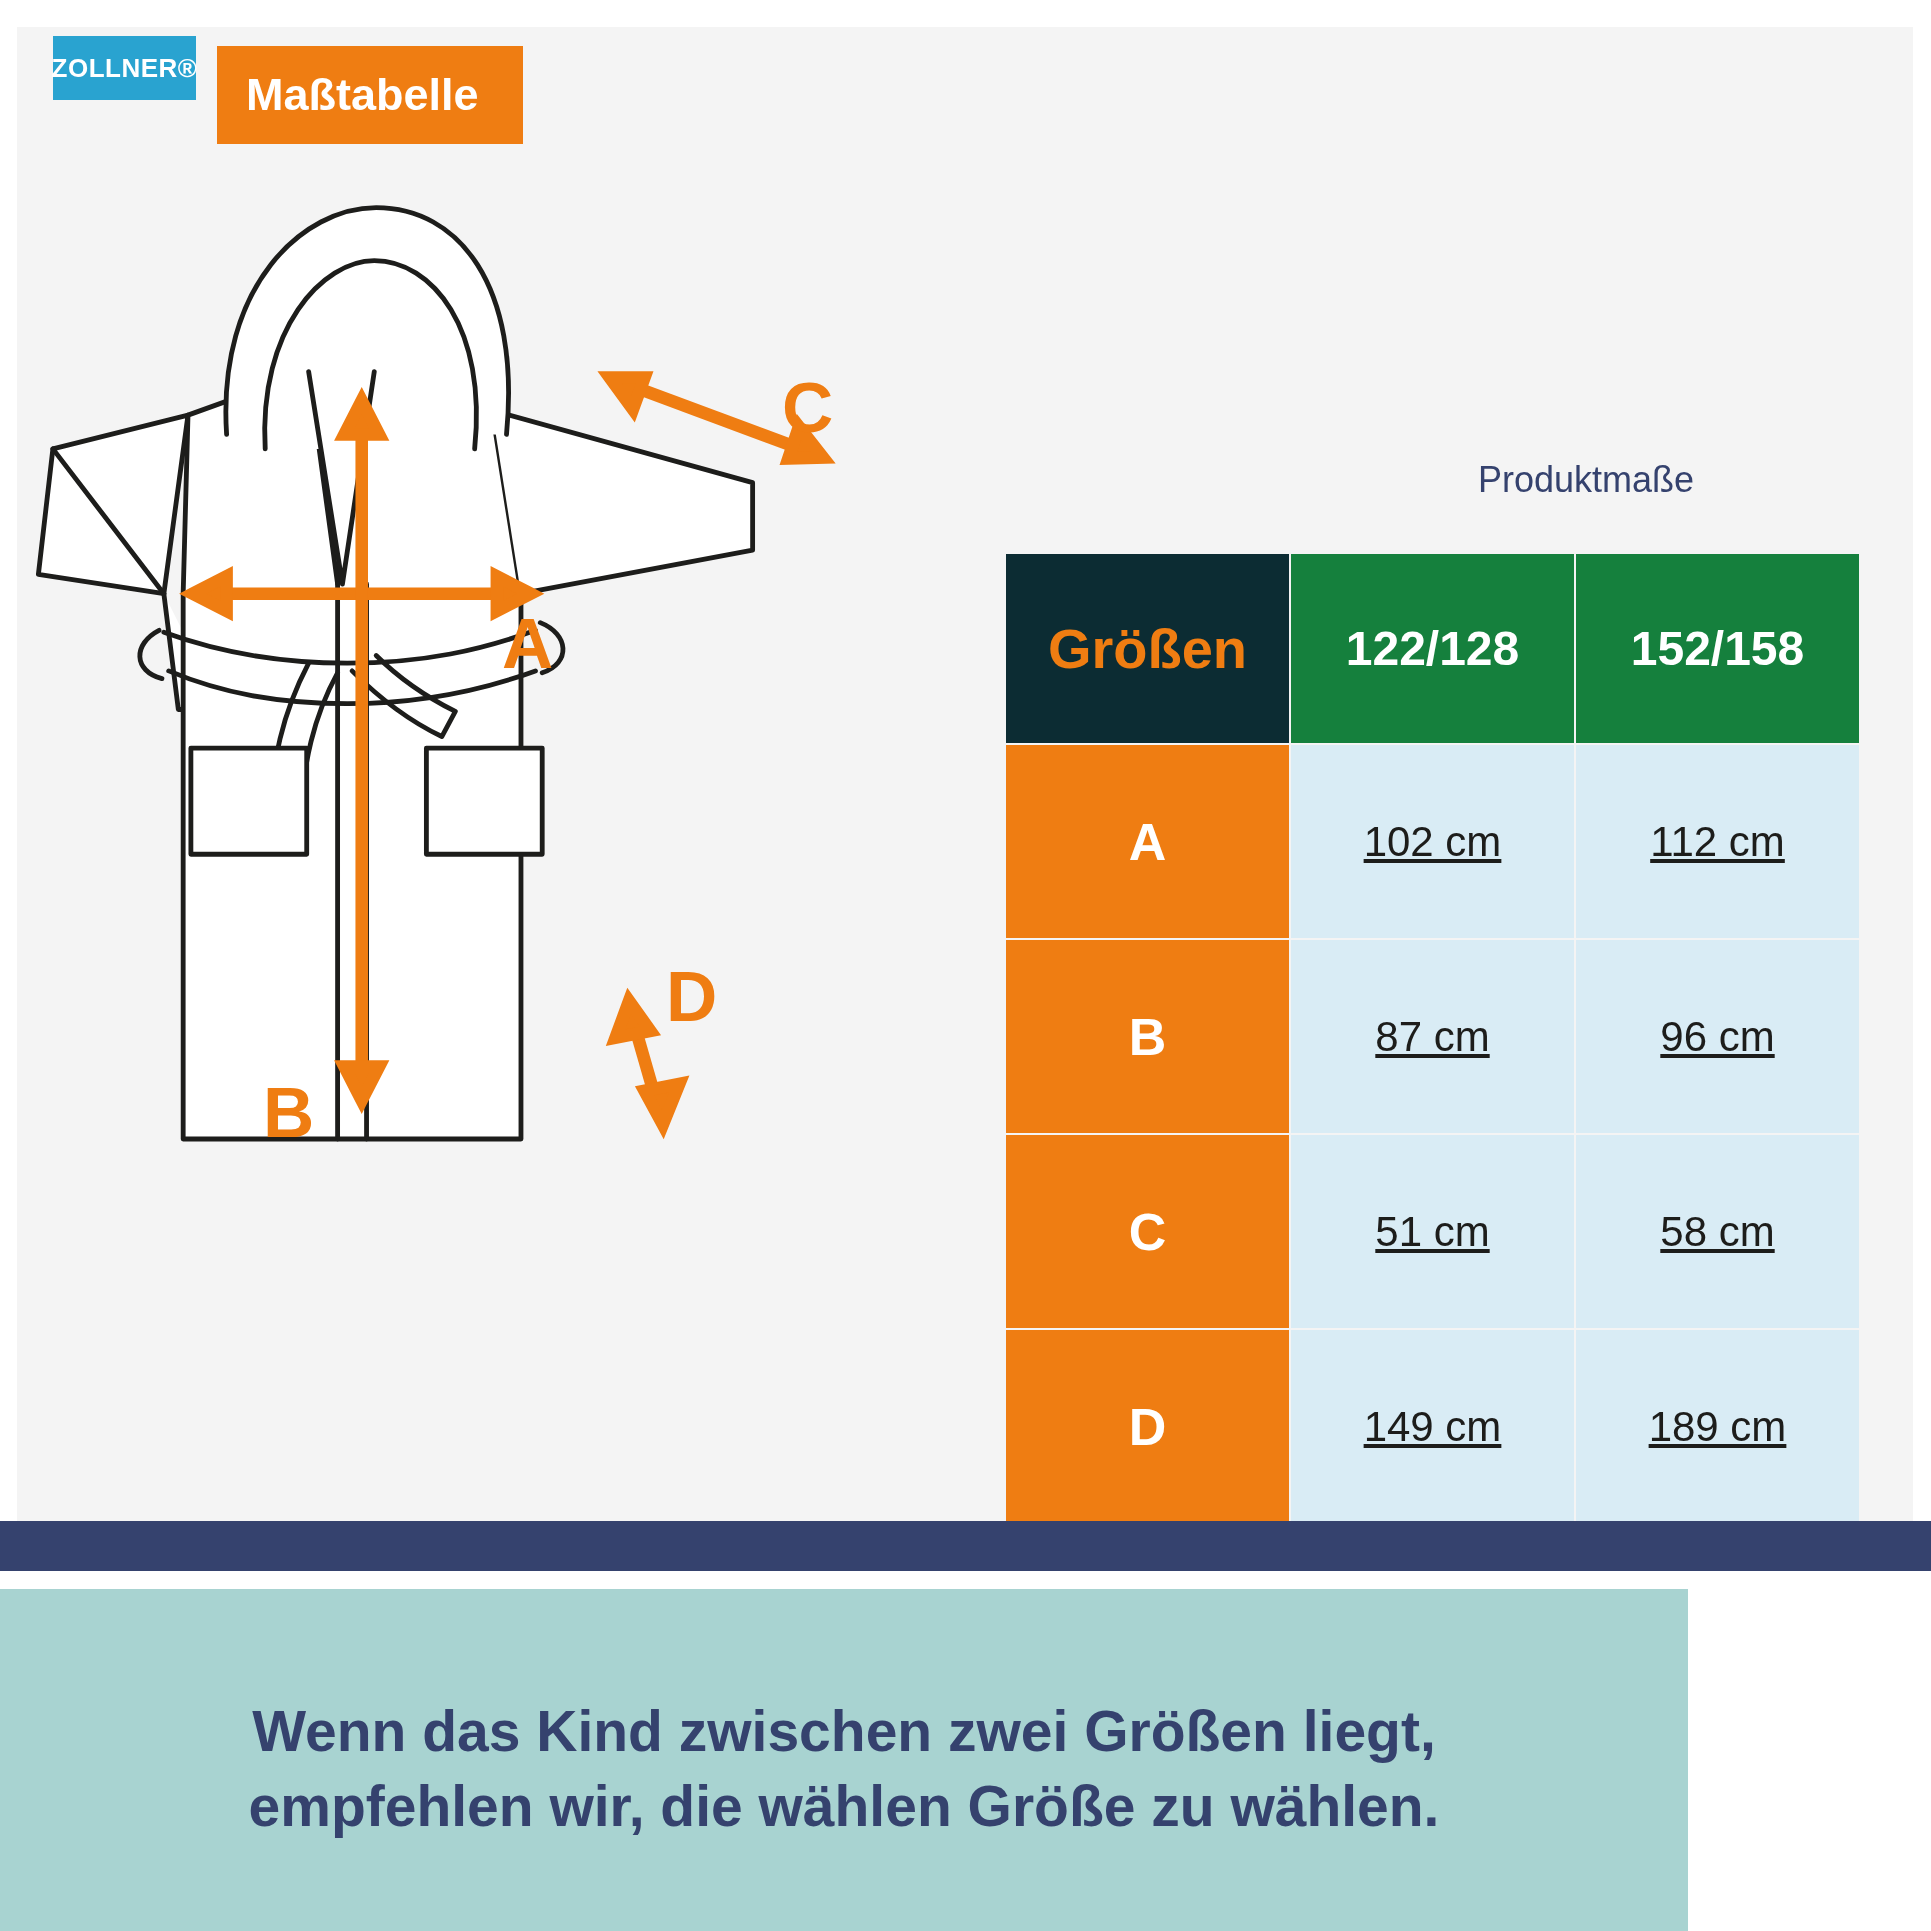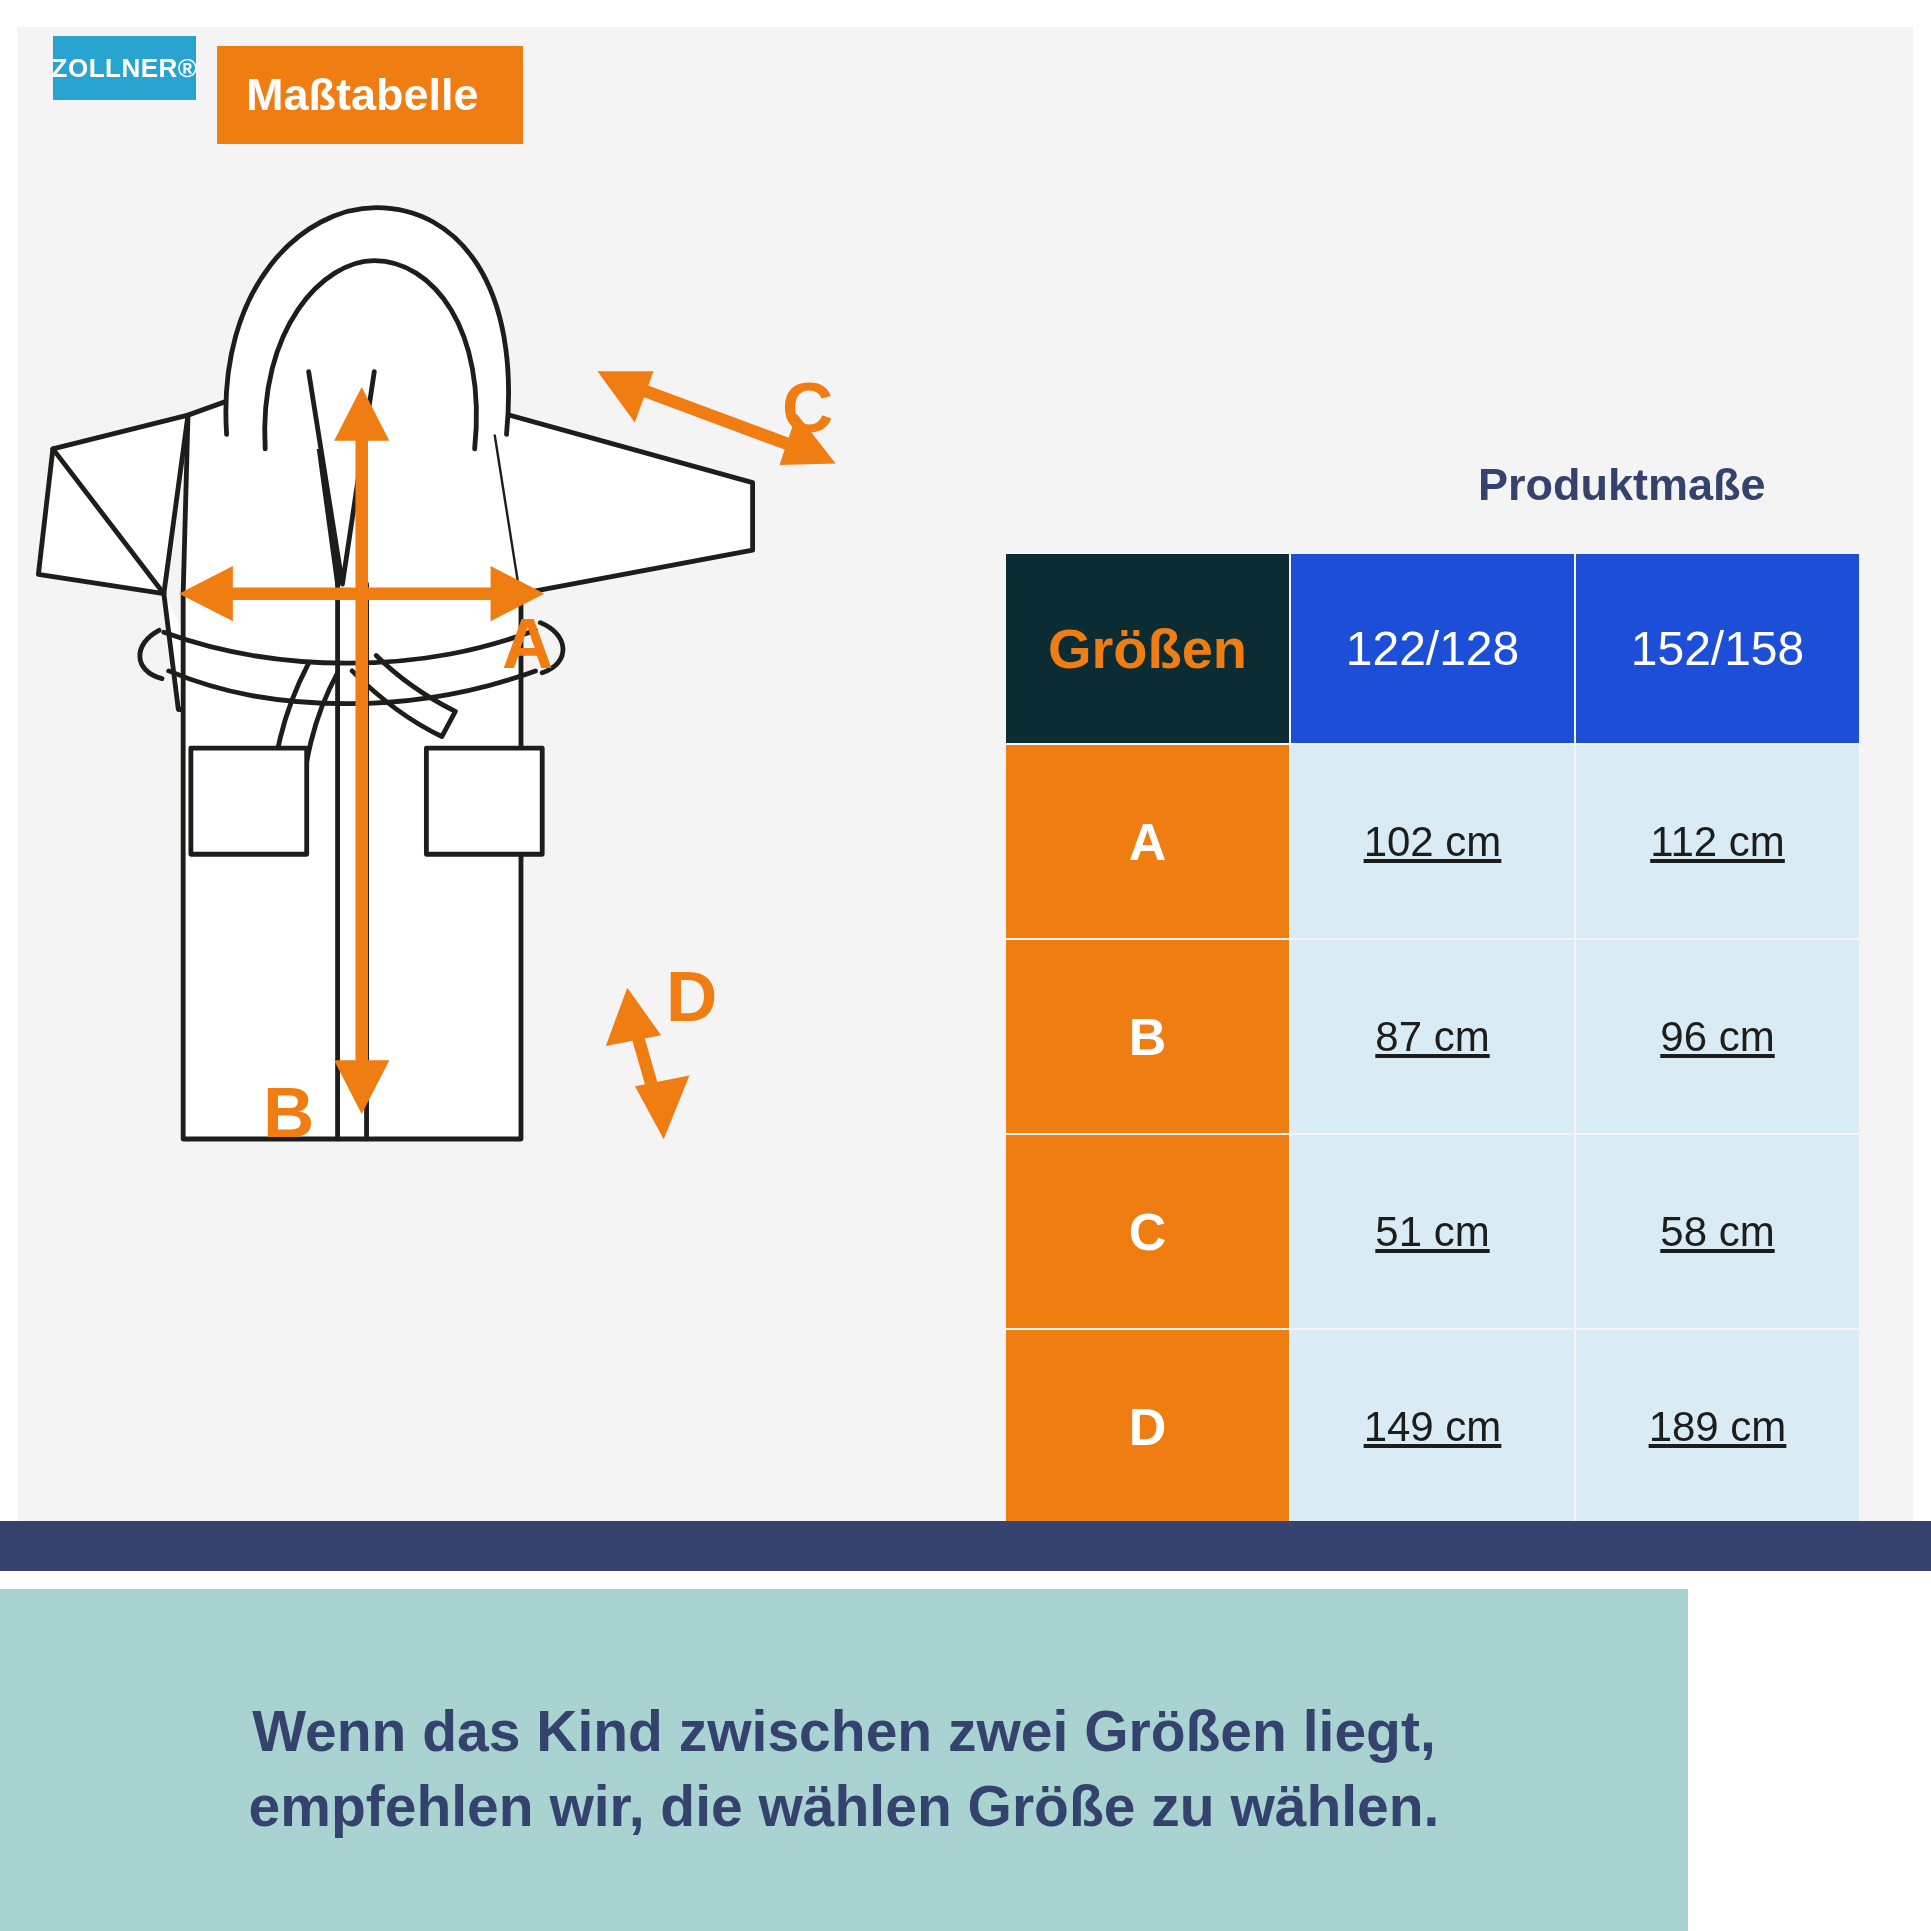--- a/index.html
+++ b/index.html
@@ -88,22 +88,22 @@
   .letter-B { left: 263px; top: 1077px; }
   .letter-C { left: 782px; top: 372px; }
   .letter-D { left: 666px; top: 961px; }
 
   
   .table-title {
     position: absolute;
     left: 1478px;
     top: 459px;
     color: #35426e;
-    font-size: 45px;
-    font-weight: bold;
+    font-size: 36px;
+    font-weight: normal;
   }
 
   #size-table {
     position: absolute;
     left: 1004px;
     top: 552px;
     border-collapse: collapse;
   }
   #size-table td, #size-table th {
     padding: 0;
@@ -117,24 +117,24 @@
   .hdr-row td { height: 189px; }
   .body-row td { height: 193px; }
 
   .hdr-corner {
     background: #0c2c33;
     color: #ef7d12;
     font-size: 56px;
     font-weight: bold;
   }
   .hdr-size {
-    background: #1d4ed8;
+    background: #15803d;
     color: #ffffff;
     font-size: 48px;
-    font-weight: normal;
+    font-weight: bold;
   }
   .row-label {
     background: #ef7d12;
     color: #ffffff;
     font-size: 52px;
     font-weight: bold;
   }
   .row-val {
     background: #d9ecf5;
     color: #1d1d1b;

